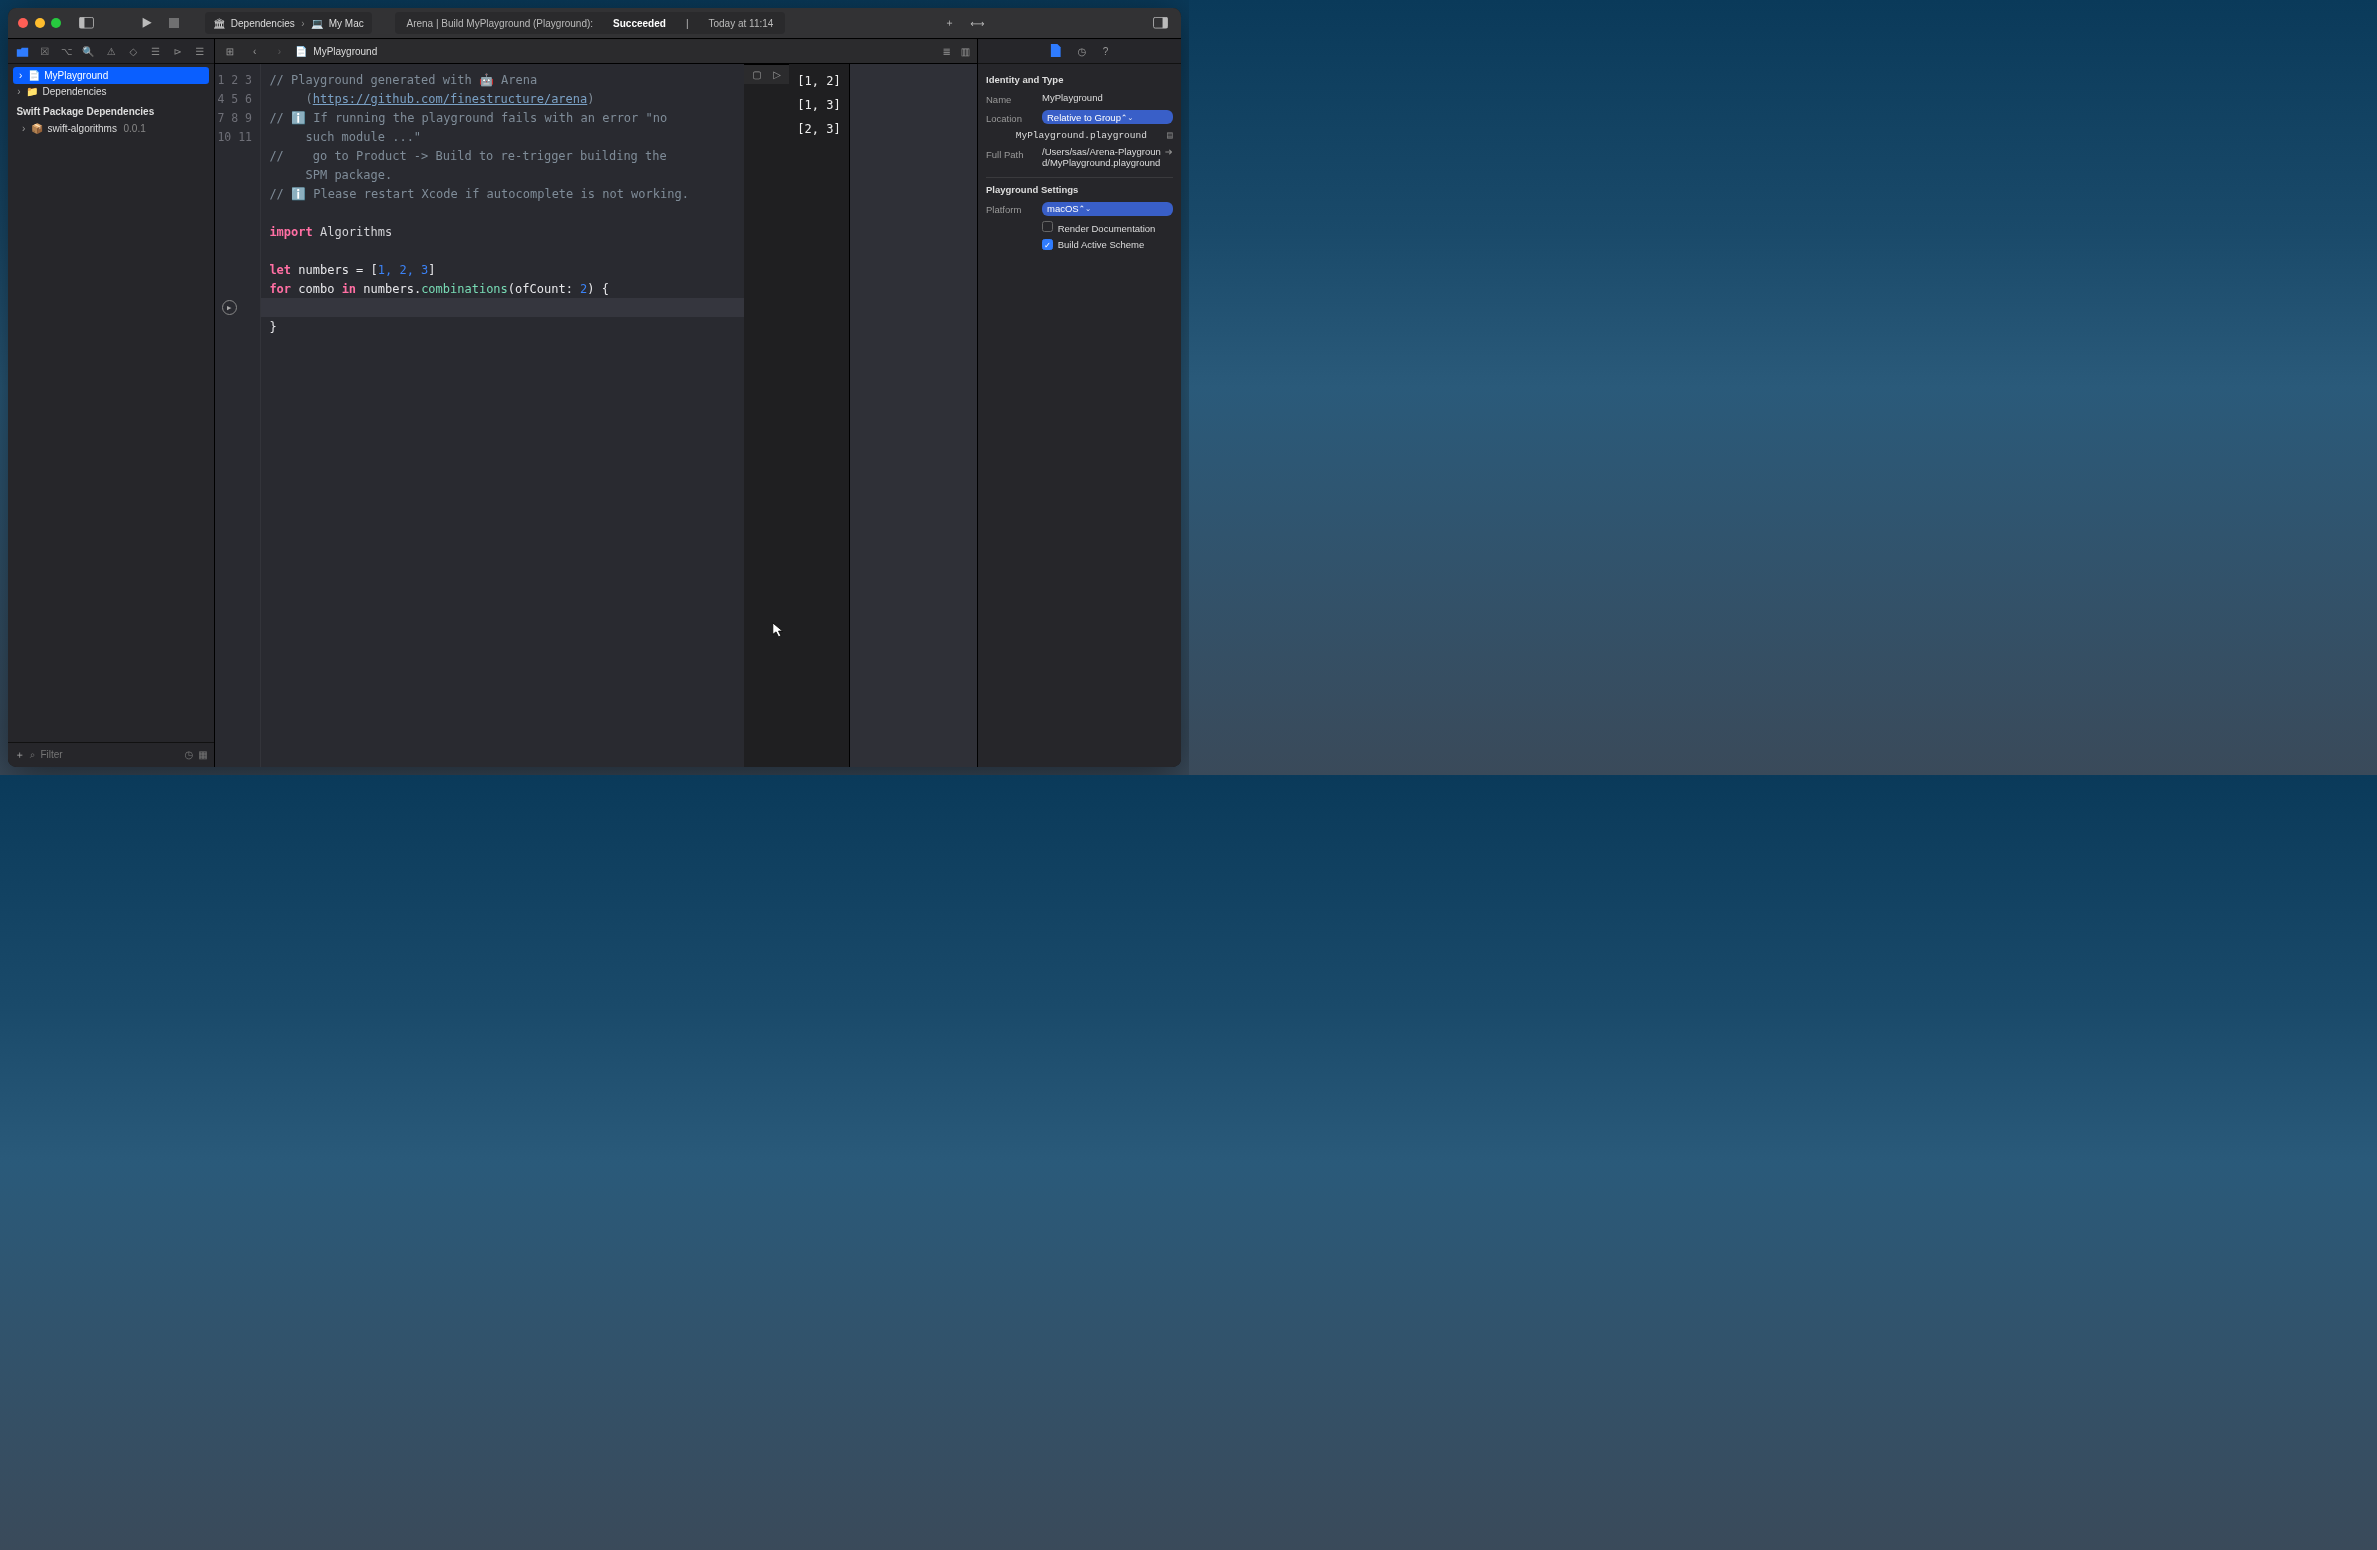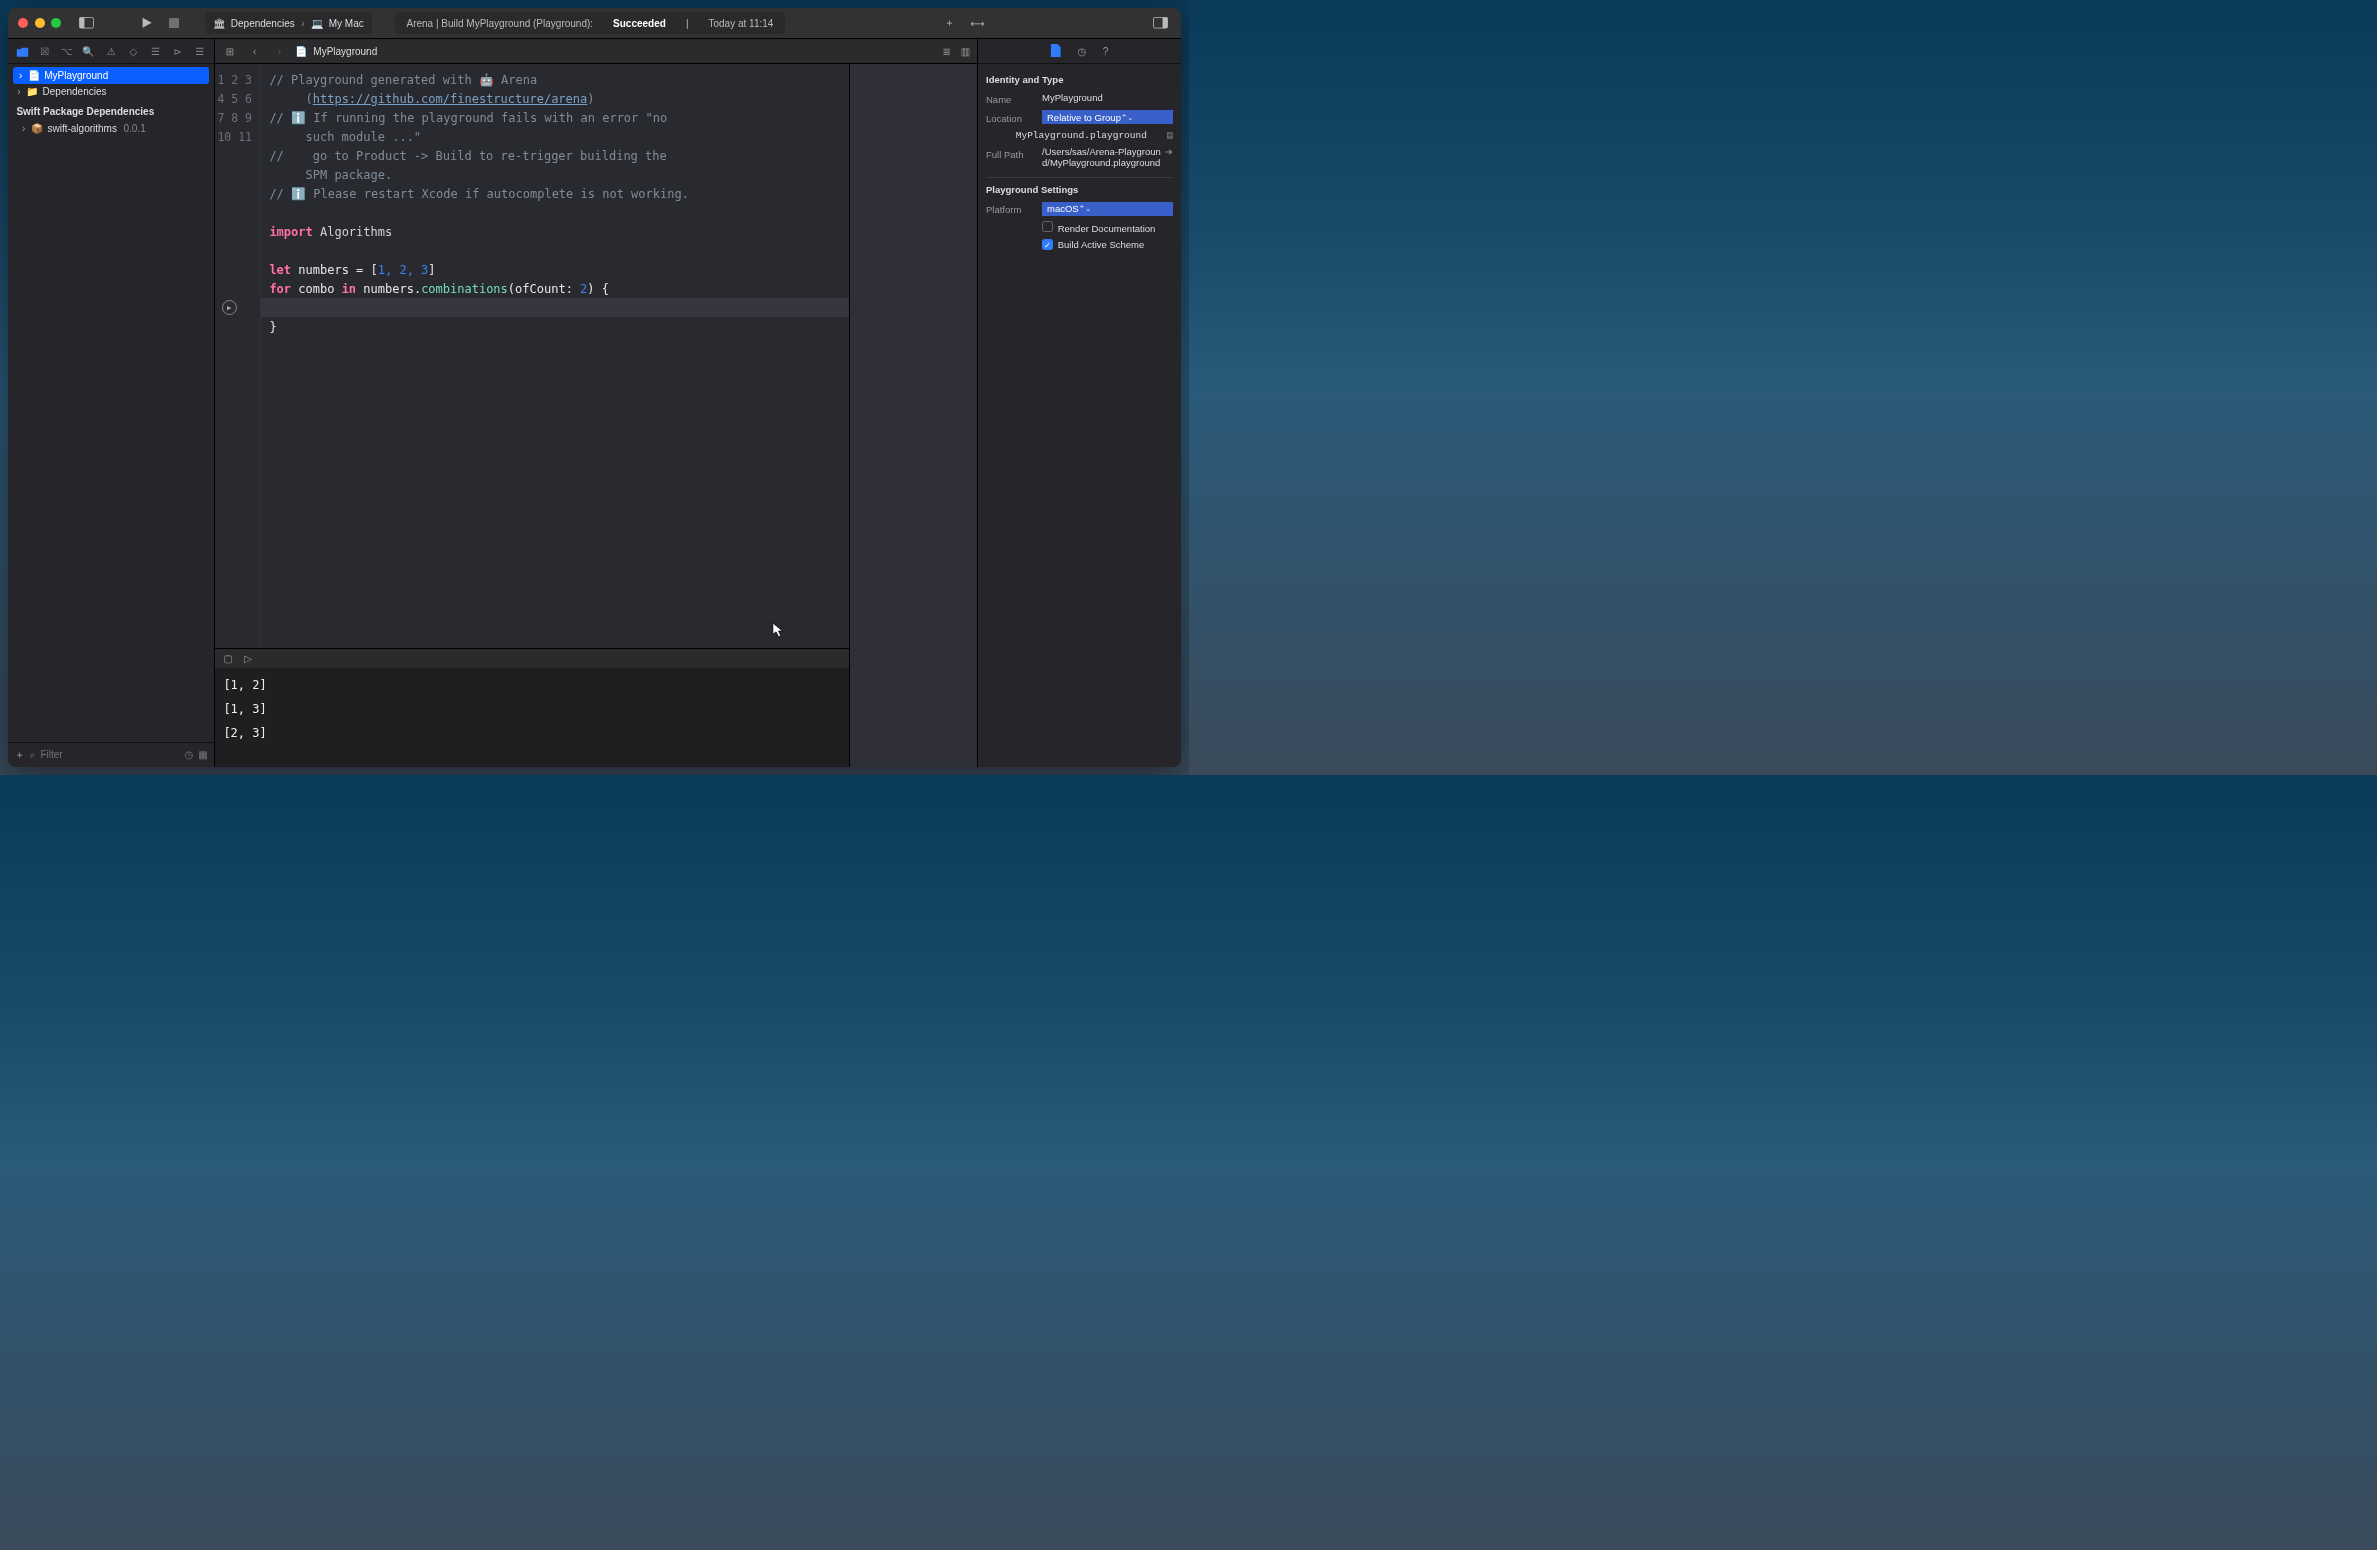--- a/index.html
+++ b/index.html
@@ -72,21 +72,21 @@
   .tree-row .ver { color:#888; margin-left:3.3px;}
   .nav-bottom { height:25px; border-top:0.8px solid #111; display:flex; align-items:center; padding:0 6.6px; gap:5px;}
   .nav-bottom input { flex:1; background:transparent; border:none; color:#aaa; outline:none; font-size:10px;}
   
   .editor-area { flex:1; display:flex; flex-direction:column; background:#1f1f21;}
   .jumpbar { height:25px; background:#2b2b2d; display:flex; align-items:center; padding:0 6.6px; gap:8.2px; border-bottom:0.8px solid #000;}
   .jumpbar .jb-btn { color:#999; width:16.5px; text-align:center;}
   .jumpbar .file { display:flex; align-items:center; gap:5px; color:#ddd;}
   .jumpbar .right { margin-left:auto; display:flex; gap:10px; color:#999;}
   .editor-split { flex:1; display:flex; overflow:hidden;}
-  .code-col { flex:1; display:flex; flex-direction:column;}
+  .code-col { flex:1; display:flex; flex-direction:row;}
   .code-pane { flex:1; display:flex; overflow:hidden; background:#292a30;}
   .gutter { width:46px; background:#292a30; color:#6e6f77; text-align:right; padding:6.6px 8.2px 6.6px 0; font-family: Menlo, monospace; font-size:11.5px; line-height:19px; border-right:0.8px solid #33343a; position:relative;}
   .code { flex:1; padding:6.6px 8.2px; font-family: Menlo, monospace; font-size:12px; line-height:19px; color:#e7e7ea; white-space:pre; overflow:hidden;}
   .results-col { width:128px; background:#2f3037; border-left:0.8px solid #000;}
   .code .c-comment{color:#7f8c98;}
   .code .c-url{color:#7aa0c4; text-decoration:underline;}
   .code .c-kw{color:#ff6fa3; font-weight:600;}
   .code .c-id{color:#e7e7ea;}
   .code .c-type{color:#d2d2d6;}
   .code .c-func{color:#a99ff9;}
@@ -98,21 +98,21 @@
   .cursor-line { background:#35363e; position:absolute; left:0; right:0; height:19px;}
   
   .inspector { width:204px; background:#26262a; border-left:0.8px solid #000; display:flex; flex-direction:column;}
   .insp-tabs{height:25px; display:flex; align-items:center; justify-content:center; gap:16.5px; border-bottom:0.8px solid #111; color:#999;}
   .insp-tabs .it.active{color:#2f7cff;}
   .insp-body{padding:6.6px 8.2px; font-size:9.5px; color:#bbb;}
   .insp-h{font-weight:600; color:#ddd; margin:3.3px 0 6.6px;}
   .insp-row{display:flex; align-items:flex-start; margin-bottom:5px; gap:5px;}
   .insp-row label{width:51px; text-align:left; color:#999; padding-top:2.5px;}
   .insp-row .val{flex:1; color:#ddd;}
-  .insp-select{flex:1; background:#395fc8; color:#fff; border-radius:0; padding:1.6px 5px; display:flex; align-items:center; justify-content:flex-start; font-size:9.5px;}
+  .insp-select{flex:1; background:#395fc8; color:#fff; border-radius:6px; padding:1.6px 5px; display:flex; align-items:center; justify-content:flex-start; font-size:9.5px;}
   .insp-select .chev{font-size:7.4px;}
   .checkbox{width:10.7px; height:10.7px; border:0.8px solid #666; border-radius:2.5px; display:inline-flex; align-items:center; justify-content:center; margin-right:5px; font-size:8.2px;}
   .checkbox.checked{background:#2f7cff; border-color:#2f7cff; color:#fff;}
   .sec-top{border-top:0.8px solid #3a3a3d; margin-top:8.2px; padding-top:6.6px;}
   .mouse-cursor { position:absolute; left:772px; top:622px; pointer-events:none; }
 </style>
 </head>
 <body>
 
 <div class="window">

